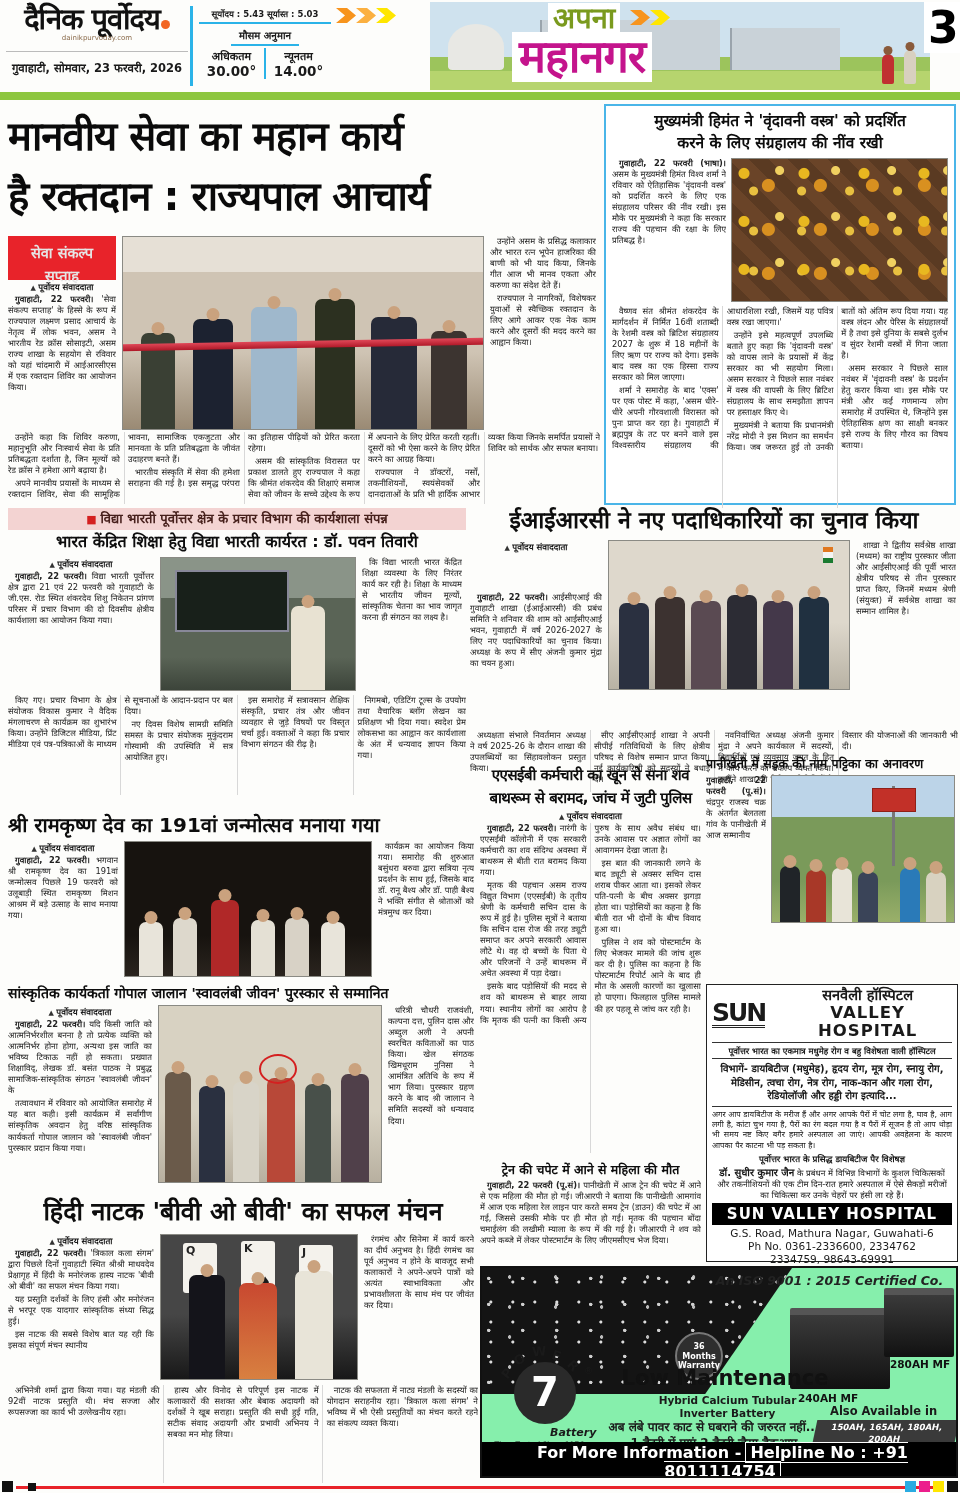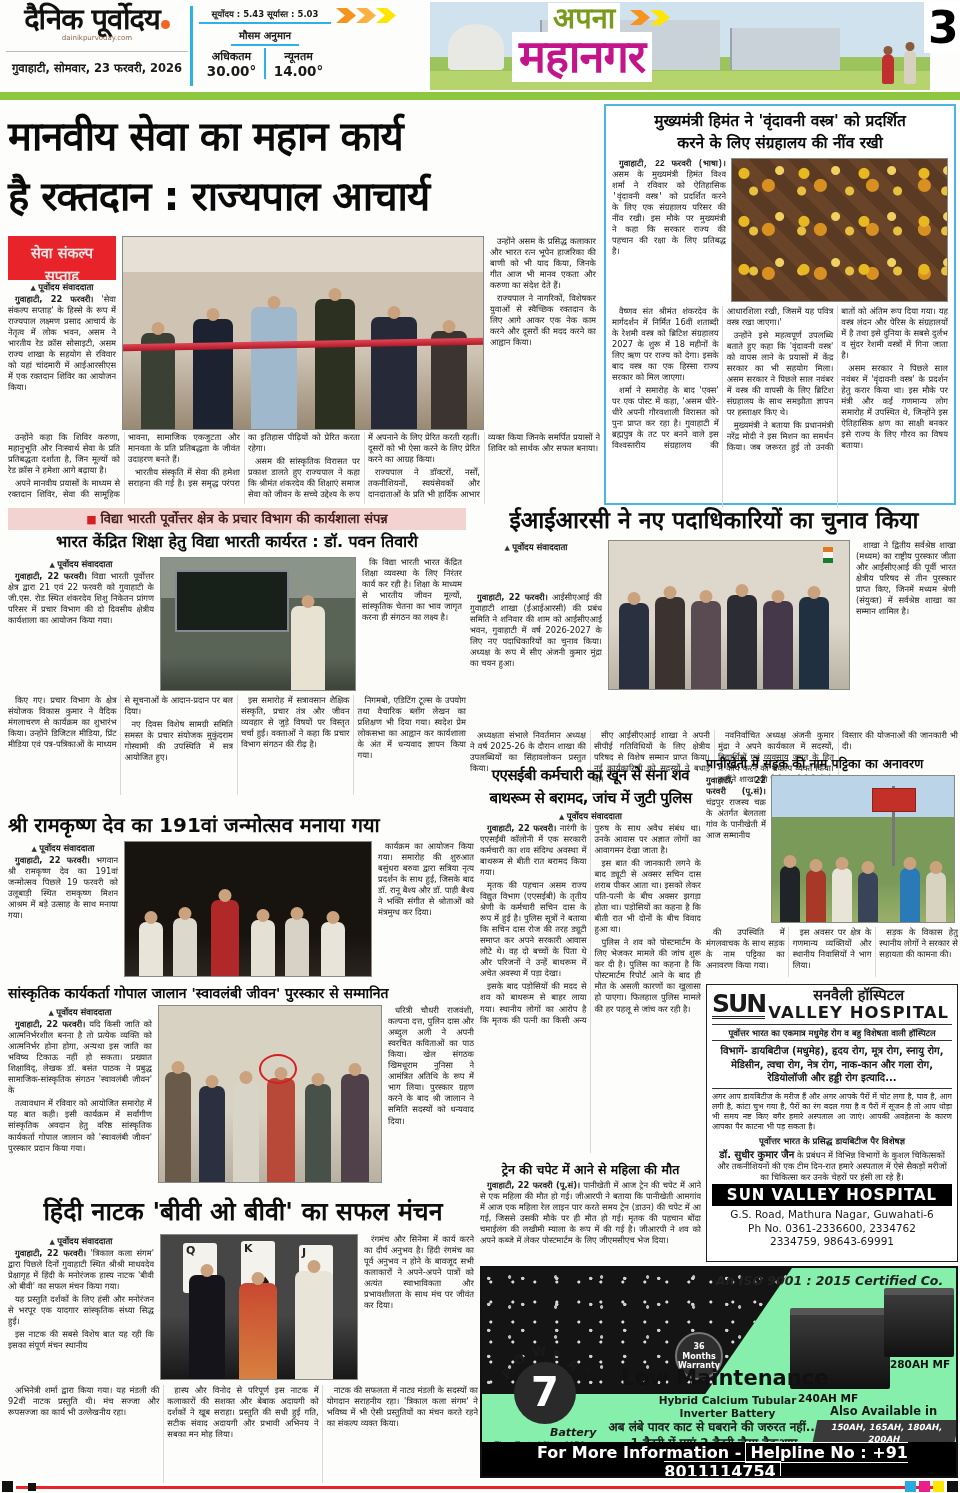--- a/index.html
+++ b/index.html
@@ -77,21 +77,21 @@
   .red-ellipse{position:absolute;border:2px solid #d42020;border-radius:50%;}
   .ph-play{background:linear-gradient(180deg,#464646 0 55%,#181818 100%);}
   .card{position:absolute;width:34px;height:50px;background:#f4f2ec;border-radius:3px;color:#222;
         font-weight:bold;font-size:11px;padding:1px 3px;box-sizing:border-box;}
   .card::after{content:"♠";position:absolute;right:4px;bottom:2px;font-size:13px;color:#1a1a1a;}
   .ph-road{background:linear-gradient(180deg,#bcd4e8 0 28%,#7a9a5a 28% 72%,#9ab06a 100%);}
   .sign{position:absolute;width:42px;height:22px;background:#c23028;border:1px solid #902018;}
   .pole{position:absolute;width:3px;background:#777;}
   
   #sv-ad{left:706px;top:984px;width:252px;height:278px;border:1px solid #222;box-sizing:border-box;background:#fff;padding:3px 5px;text-align:center;}
-  #sv-logo-row{display:flex;align-items:center;gap:0;border-bottom:1px solid #333;padding-bottom:2px;}
+  #sv-logo-row{display:flex;align-items:center;gap:18px;border-bottom:1px solid #333;padding-bottom:2px;}
   #sv-sun{font-size:25px;font-weight:bold;letter-spacing:-2px;border-bottom:3px double #222;line-height:1;}
   #sv-name-hi{font-size:14.5px;font-weight:bold;line-height:1.1;}
   #sv-name-en{font-size:16.5px;font-weight:bold;letter-spacing:1px;line-height:1.1;}
   #sv-tag{font-size:8.4px;font-weight:bold;border-bottom:1px solid #333;padding:2px 0;}
   #sv-depts{font-size:10px;font-weight:bold;line-height:1.35;padding:3px 0;border-bottom:1px solid #333;}
   #sv-warn{font-size:7.9px;text-align:justify;line-height:1.3;padding:3px 0 2px;}
   #sv-spec{font-size:8.6px;font-weight:bold;}
   #sv-doc{font-size:8.4px;line-height:1.3;padding:1px 0 2px;}
   #sv-doc b{font-size:10px;}
   #sv-bar{background:#000;color:#fff;font-weight:bold;font-size:15px;letter-spacing:1px;padding:2px 0;}
@@ -177,21 +177,21 @@
   <div class="abs hl" id="main-hl">
     <div>मानवीय सेवा का महान कार्य</div>
     <div>है रक्तदान : राज्यपाल आचार्य</div>
   </div>
 
   <div class="abs" id="cm-box">
     <div class="hl" id="cm-hl">
       <div>मुख्यमंत्री हिमंत ने 'वृंदावनी वस्त्र' को प्रदर्शित</div>
       <div>करने के लिए संग्रहालय की नींव रखी</div>
     </div>
-    <div style="display:flex;gap:5px;font-family:Liberation Mono, monospace;">
+    <div style="display:flex;gap:5px;">
       <div class="bd" style="width:114px;height:142px;">
         <div class="lead"><b class="dl">गुवाहाटी, 22 फरवरी (भाषा)।</b> <span>असम के मुख्यमंत्री हिमंत विश्व शर्मा ने रविवार को ऐतिहासिक 'वृंदावनी वस्त्र' को प्रदर्शित करने के लिए एक संग्रहालय परिसर की नींव रखी। इस मौके पर मुख्यमंत्री ने कहा कि सरकार राज्य की पहचान की रक्षा के लिए प्रतिबद्ध है।</span></div>
       </div>
       <div class="photo ph-textile" style="flex:1;height:142px;"></div>
     </div>
     <div class="bd cols3" style="height:202px;margin-top:4px;">
         <div class="para">वैष्णव संत श्रीमंत शंकरदेव के मार्गदर्शन में निर्मित 16वीं शताब्दी के रेशमी वस्त्र को ब्रिटिश संग्रहालय 2027 के शुरू में 18 महीनों के लिए ऋण पर राज्य को देगा। इसके बाद वस्त्र का एक हिस्सा राज्य सरकार को मिल जाएगा।</div>
         <div class="para">शर्मा ने समारोह के बाद 'एक्स' पर एक पोस्ट में कहा, 'असम धीरे-धीरे अपनी गौरवशाली विरासत को पुनः प्राप्त कर रहा है। गुवाहाटी में ब्रह्मपुत्र के तट पर बनने वाले इस विश्वस्तरीय संग्रहालय की आधारशिला रखी, जिसमें यह पवित्र वस्त्र रखा जाएगा।'</div>
         <div class="para">उन्होंने इसे महत्वपूर्ण उपलब्धि बताते हुए कहा कि 'वृंदावनी वस्त्र' को वापस लाने के प्रयासों में केंद्र सरकार का भी सहयोग मिला। असम सरकार ने पिछले साल नवंबर में वस्त्र की वापसी के लिए ब्रिटिश संग्रहालय के साथ समझौता ज्ञापन पर हस्ताक्षर किए थे।</div>
         <div class="para">मुख्यमंत्री ने बताया कि प्रधानमंत्री नरेंद्र मोदी ने इस मिशन का समर्थन किया। जब जरूरत हुई तो उनकी बातों को अंतिम रूप दिया गया। यह वस्त्र लंदन और पेरिस के संग्रहालयों में है तथा इसे दुनिया के सबसे दुर्लभ व सुंदर रेशमी वस्त्रों में गिना जाता है।</div>
@@ -403,25 +403,20 @@
         <div class="pole" style="left:120px;top:10px;height:80px;"></div>
         <div class="sign" style="left:100px;top:12px;"></div>
         <div class="sil" style="left:8px;width:20px;height:56px;background:#202428;"></div>
         <div class="sil" style="left:34px;width:20px;height:52px;background:#a83828;"></div>
         <div class="sil" style="left:60px;width:20px;height:54px;background:#e8e4d8;"></div>
         <div class="sil" style="left:86px;width:20px;height:50px;background:#3a4458;"></div>
         <div class="sil" style="left:128px;width:20px;height:54px;background:#2a7ab8;"></div>
         <div class="sil" style="left:154px;width:20px;height:50px;background:#d8d2c0;"></div>
       </div>
     </div>
-    <div class="bd cols3" style="height:50px;margin-top:4px;">
-        <div class="para">की उपस्थिति में मंगलवाचक के साथ सड़क के नाम पट्टिका का अनावरण किया गया।</div>
-        <div class="para">इस अवसर पर क्षेत्र के गणमान्य व्यक्तियों और स्थानीय निवासियों ने भाग लिया।</div>
-        <div class="para">सड़क के विकास हेतु स्थानीय लोगों ने सरकार से सहायता की कामना की।</div>
-      </div>
   </div>
 
   <div class="abs" id="sv-ad">
     <div id="sv-logo-row">
       <div id="sv-sun">SUN</div>
       <div style="flex:1;">
         <div id="sv-name-hi">सनवैली हॉस्पिटल</div>
         <div id="sv-name-en">VALLEY HOSPITAL</div>
       </div>
     </div>

